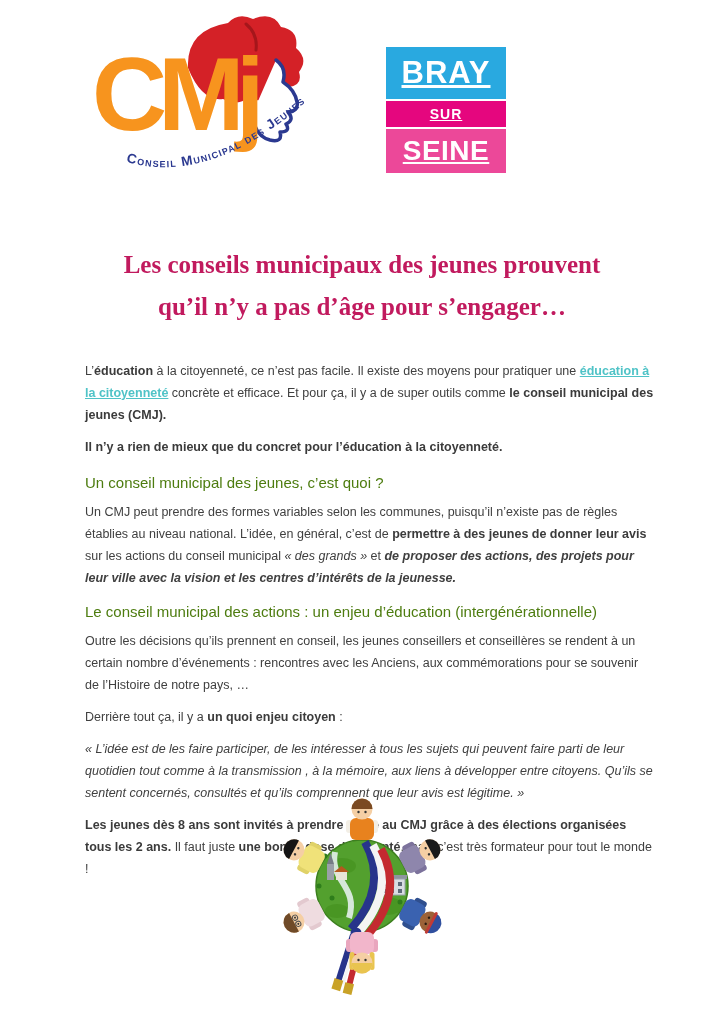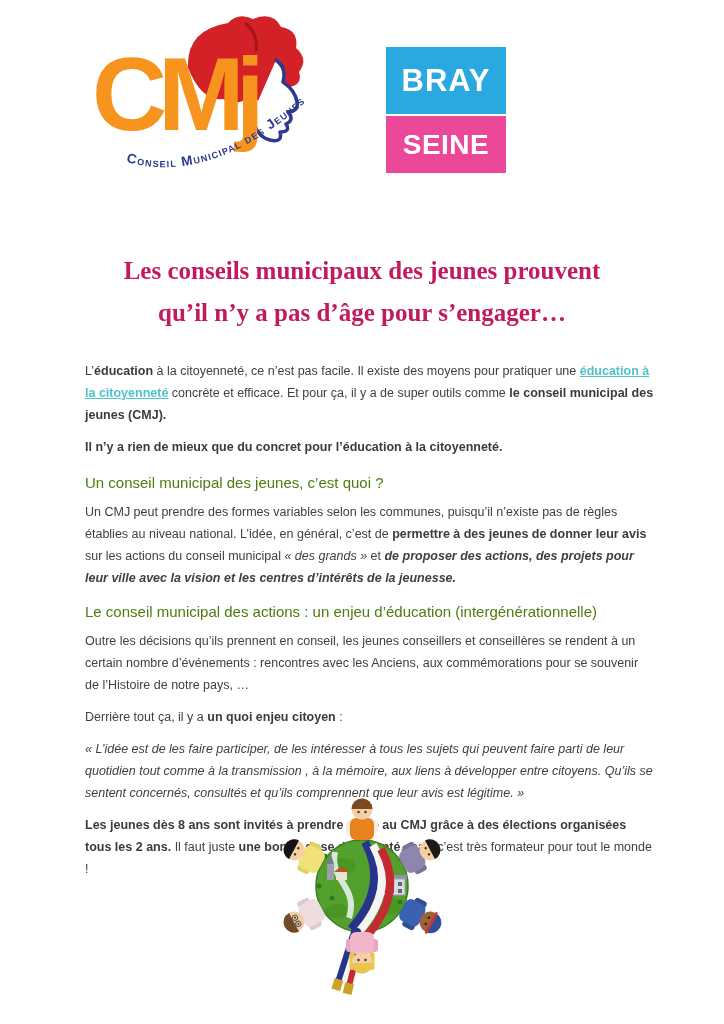--- a/index.html
+++ b/index.html
@@ -10,28 +10,28 @@
     font-family:"Liberation Sans", sans-serif; color:#404040;
   }
 
   
   .cmj-logo { position:absolute; left:90px; top:10px; width:232px; height:176px; }
   .bray-logo {
     position:absolute; left:386px; top:47px; width:120px; height:126px;
     display:flex; flex-direction:column; gap:2px; background:#fff;
   }
   .bray-row { display:flex; align-items:center; justify-content:center;
-              color:#fff; font-weight:bold; }
+              color:#fff; font-weight:bold;text-decoration:underline; }
   .bray-b  { background:#29A9E0; flex:52 1 0; font-size:31px; letter-spacing:1px; }
   .bray-s  { background:#E5067E; flex:26 1 0; font-size:14px; letter-spacing:1px; }
   .bray-se { background:#ec4899; flex:44 1 0; font-size:28px; letter-spacing:.5px; }
 
   
   .doc-title {
-    position:absolute; top:250px; left:40px; right:40px; text-align:center;
+    position:absolute; top:244px; left:40px; right:40px; text-align:center;
     font-family:"Liberation Serif", serif; font-weight:bold;
     font-size:25px; line-height:42px; color:#C11A5E;
   }
 
   
   .content {
     position:absolute; top:360px; left:85px; width:570px;
     font-size:12.5px; line-height:22px; color:#404040;
   }
   .content p { margin:0 0 10px 0; }
@@ -68,20 +68,21 @@
           <path id="cmjArc" d="M 36,152 Q 122,176 218,90" fill="none"></path>
         </defs>
       <text font-family="Liberation Sans, sans-serif" font-size="13.5" font-weight="bold" fill="#2B3990" style="font-variant:small-caps; letter-spacing:1.2px">
         <textPath href="#cmjArc">Conseil Municipal des Jeunes</textPath>
       </text>
     </svg>
   </div>
 
   <div class="bray-logo">
     <div class="bray-row bray-b">BRAY</div>
+    <div class="bray-row bray-s">SUR</div>
     <div class="bray-row bray-se">SEINE</div>
   </div>
 
   <h1 class="doc-title"><span>Les conseils municipaux des jeunes prouvent</span><br><span>qu’il n’y a pas d’âge pour s’engager…</span></h1>
 
   <div class="content">
 
     <p><span>L’</span><b>éducation</b><span> à la citoyenneté, ce n’est pas facile. Il existe des moyens pour pratiquer une </span><a href="#" class="teal-link">éducation à la citoyenneté</a><span>  concrète et efficace. Et pour ça, il y a de super outils comme </span><b>le conseil municipal des jeunes (CMJ).</b></p>
 
     <p><b>Il n’y a rien de mieux que du concret pour l’éducation à la citoyenneté.</b></p>

